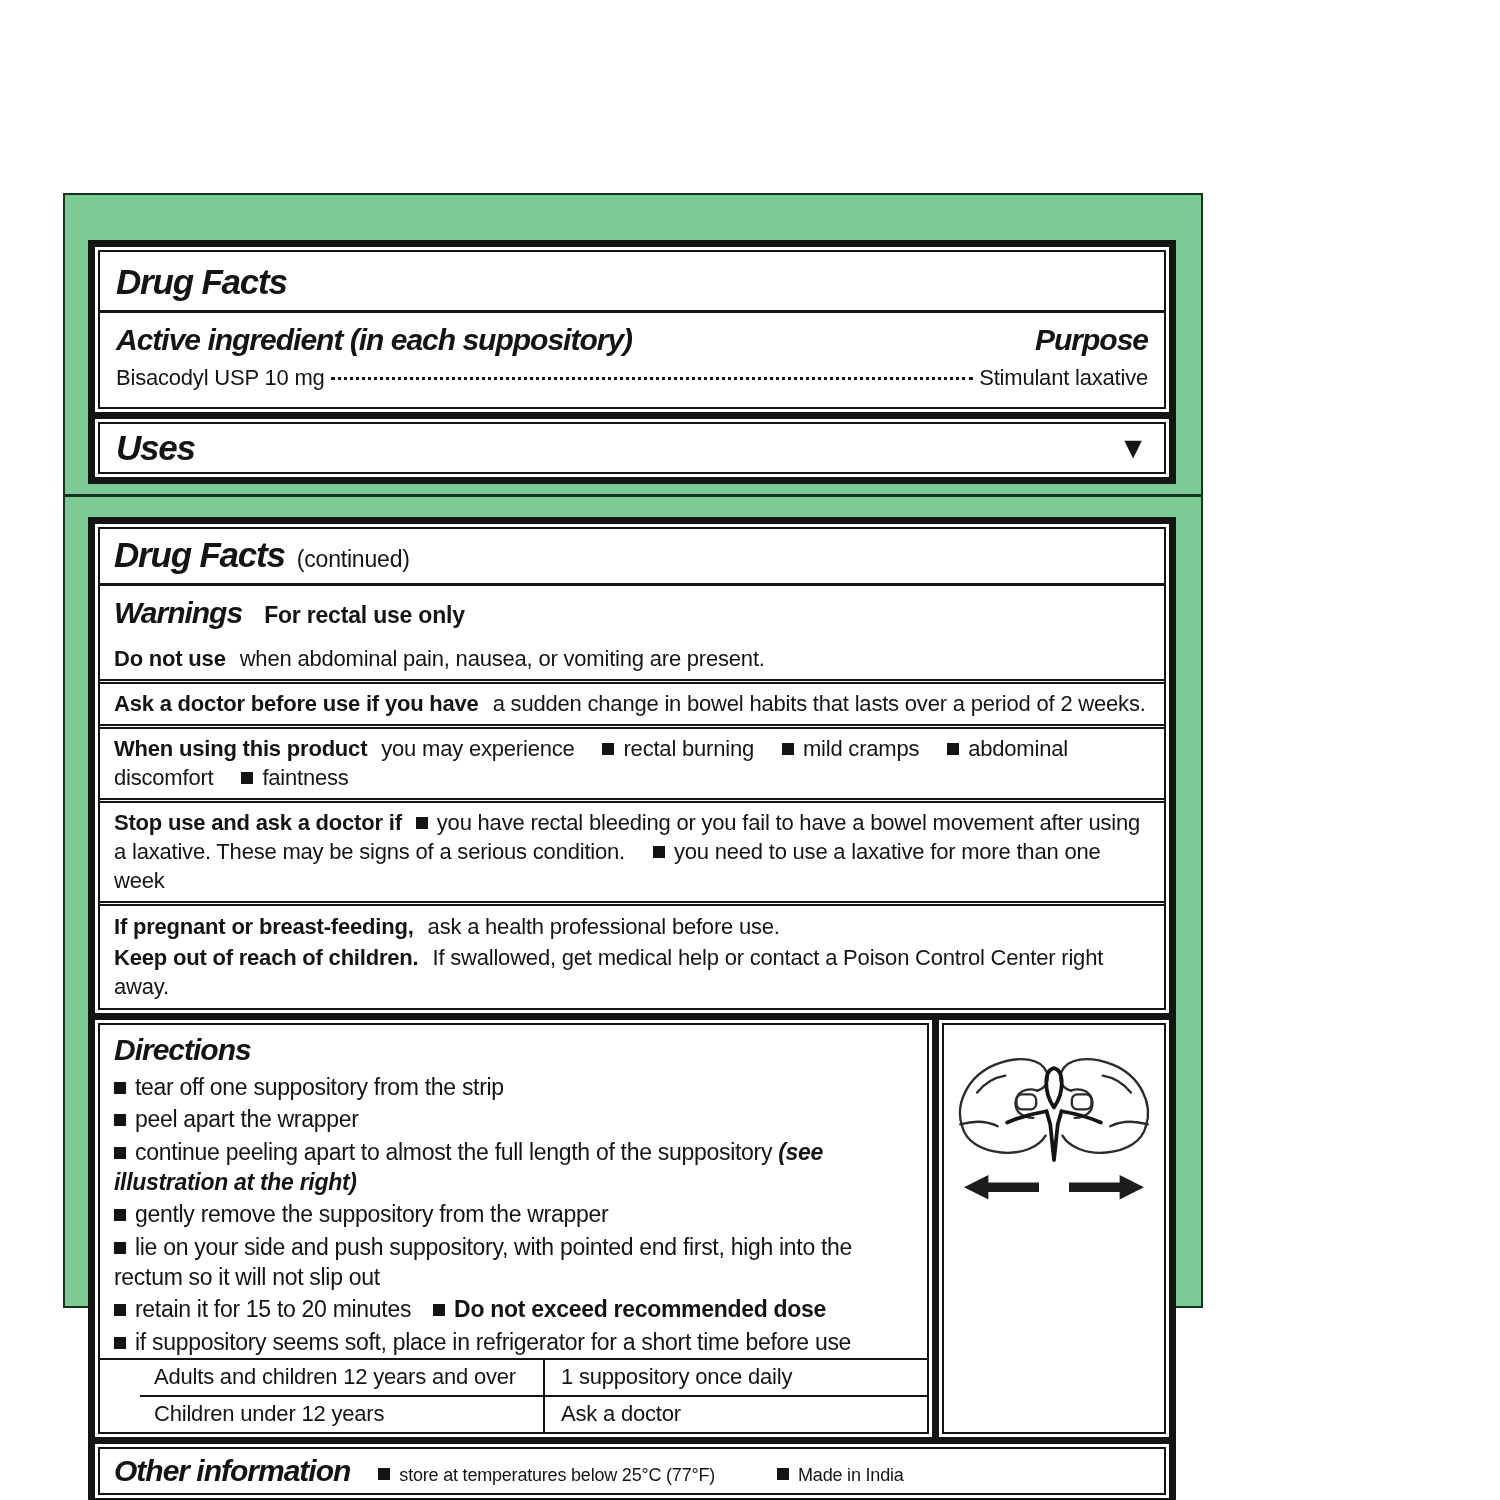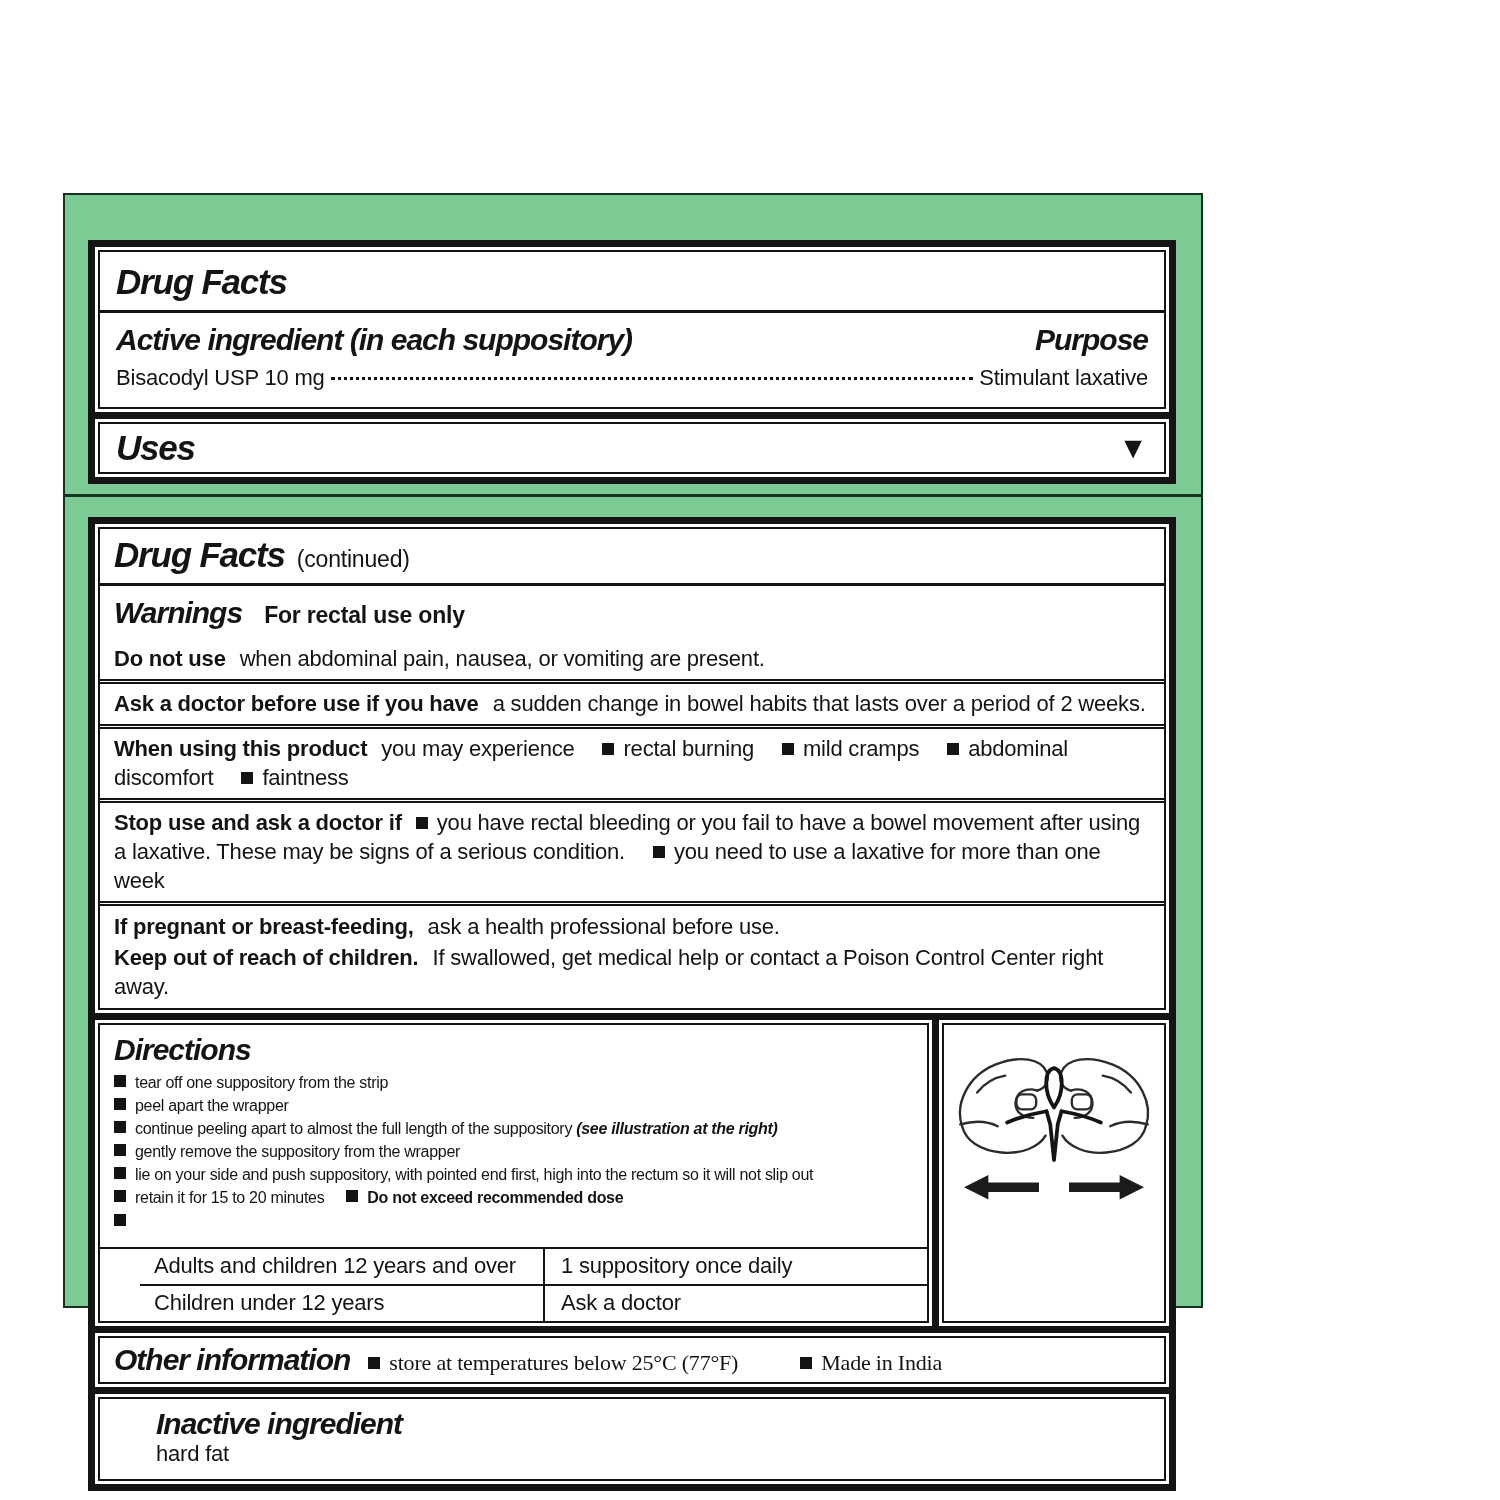--- a/index.html
+++ b/index.html
@@ -50,30 +50,30 @@
   .wrow + .wrow{border-top:5px double #141414;}
   .title-row{display:flex;align-items:baseline;gap:12px;padding:6px 14px 8px;border-bottom:3px solid #141414;}
   .warnings-row{display:flex;align-items:baseline;border-top:none !important;padding-top:7px;}
   .warn-sub{margin-left:22px;font-size:23px;font-weight:700;letter-spacing:-0.2px;}
   .wlabel{font-weight:700;margin-right:14px;}
   .wline{padding:1px 0;}
   
   .directions-row{display:flex;gap:13px;align-items:stretch;}
   .dir-panel{flex:1;padding:6px 14px 0;display:flex;flex-direction:column;}
   .dir-head{padding:2px 0 4px;}
-  .bullet-line{font-size:16px;letter-spacing:-0.3px;line-height:1.32;padding:1px 0;}
+  .bullet-line{font-size:23px;letter-spacing:-0.3px;line-height:1.32;padding:1px 0;}
   .dose-table{margin:8px -14px 0;border-top:2px solid #141414;padding-left:40px;}
   .trow{display:flex;font-size:22px;letter-spacing:-0.2px;}
   .trow + .trow{border-top:2px solid #141414;}
   .tc1{width:405px;border-right:2px solid #141414;padding:4px 8px 5px 14px;box-sizing:border-box;}
   .tc2{flex:1;padding:4px 8px 5px 16px;}
   .illus-panel{width:224px;display:flex;justify-content:center;align-items:flex-start;padding-top:4px;}
   
   .other-panel{padding:5px 14px;display:flex;align-items:baseline;}
-  .other-items{margin-left:18px;font-size:22px;letter-spacing:-0.2px;font-family:Liberation Serif, serif;}
+  .other-items{margin-left:28px;font-size:18px;letter-spacing:-0.2px;}
   .other-items .item{margin-right:40px;}
   .inactive-panel{padding:8px 14px 12px;display:flex;align-items:baseline;flex-direction:column;}
   .inactive-text{margin-left:42px;font-size:22px;letter-spacing:-0.2px;}
 </style>
 </head>
 <body>
 
 <div class="green-panel">
   <div class="panel-split"></div>
 
@@ -116,21 +116,21 @@
     <div class="directions-row">
       <div class="white-panel dir-panel">
         <div class="h2 dir-head">Directions</div>
         <div id="dir-bullets">
             <div class="bullet-line"><span class="sq"></span><span>tear off one suppository from the strip</span></div>
             <div class="bullet-line"><span class="sq"></span><span>peel apart the wrapper</span></div>
             <div class="bullet-line"><span class="sq"></span><span>continue peeling apart to almost the full length of the suppository </span><span class="bi">(see illustration at the right)</span></div>
             <div class="bullet-line"><span class="sq"></span><span>gently remove the suppository from the wrapper</span></div>
             <div class="bullet-line"><span class="sq"></span><span>lie on your side and push suppository, with pointed end first, high into the rectum so it will not slip out</span></div>
             <div class="bullet-line"><span class="sq"></span><span>retain it for 15 to 20 minutes</span><span class="sq mid"></span><span class="b">Do not exceed recommended dose</span></div>
-            <div class="bullet-line"><span class="sq"></span></div>
+            <div class="bullet-line"><span class="sq"></span><span>if suppository seems soft, place in refrigerator for a short time before use</span></div>
           </div>
         <div class="dose-table" id="dose-table" style="margin-top:auto">
             <div class="trow">
               <div class="tc1">Adults and children 12 years and over</div>
               <div class="tc2">1 suppository once daily</div>
             </div>
             <div class="trow">
               <div class="tc1">Children under 12 years</div>
               <div class="tc2">Ask a doctor</div>
             </div>

